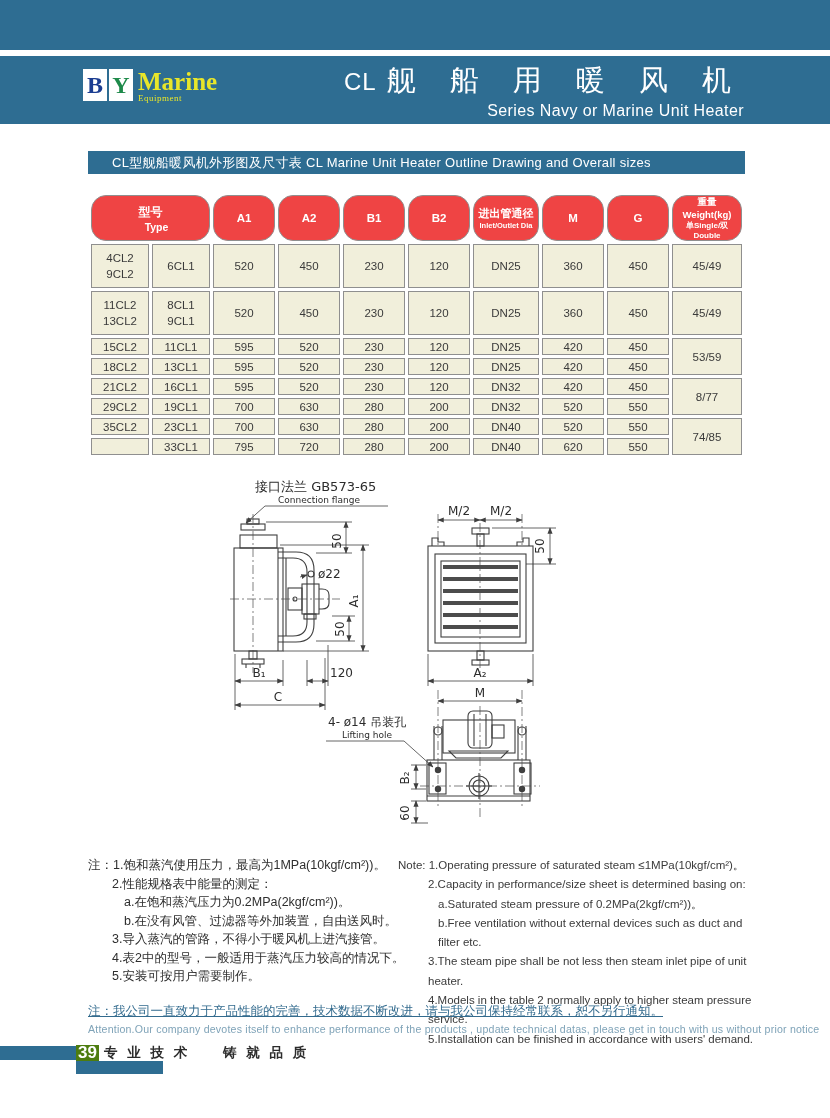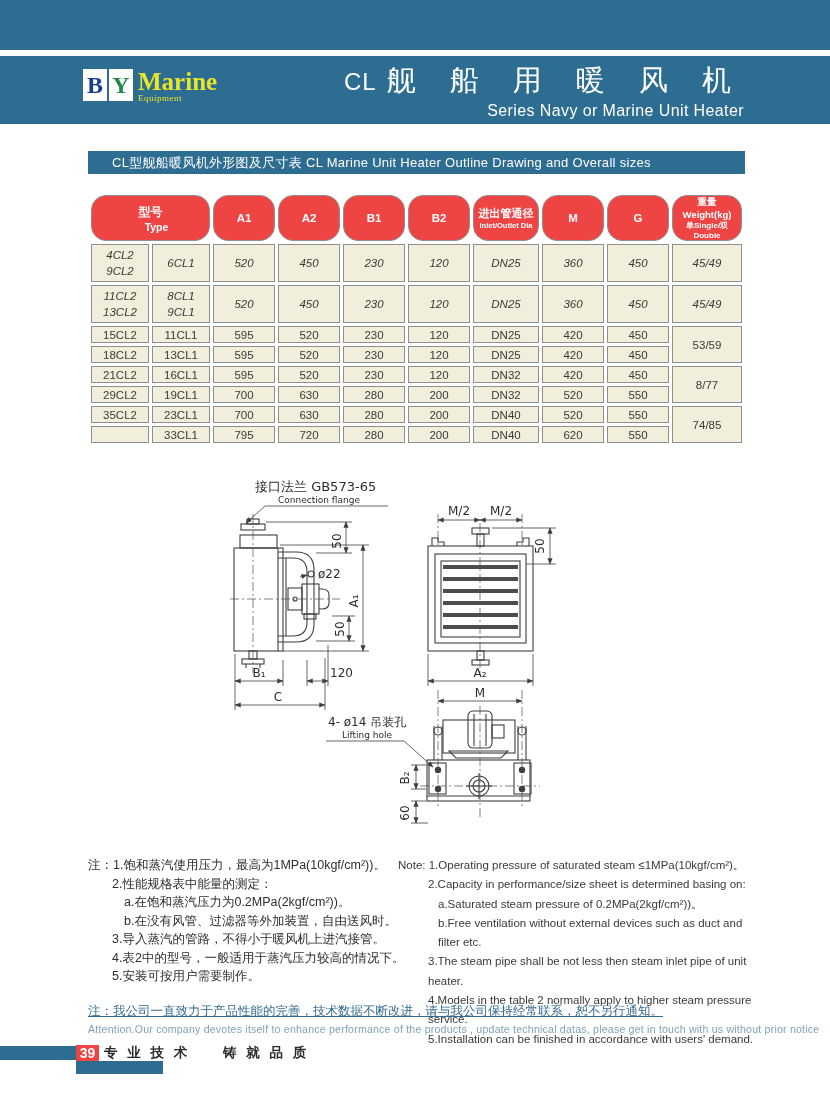--- a/index.html
+++ b/index.html
@@ -36,21 +36,21 @@
     white-space:nowrap; letter-spacing:0.3px; }
 
   
   table.spec { position:absolute; left:88px; top:192px; border-collapse:separate;
     border-spacing:3px; table-layout:fixed; }
   table.spec th, table.spec td { border:1px solid #8f8f8f; text-align:center;
     vertical-align:middle; font-size:11.5px; color:#3a3a3a; background:#f1efdb;
     padding:0 1px; }
   table.spec th { background:#ef4444; color:#ffffff; font-weight:bold;border-radius:15px; }
   tr.thead { height:38px; }
-  tr.r-tall { height:38px;font-style:italic; }
+  tr.r-tall { height:44px; }
   tr.r-thin { height:17px; }
   .h-main { font-size:12px; }
   .h-sub  { font-size:10.5px;margin-left:12px; }
   .h-cnsm { font-size:11px; }
   .h-enxs { font-size:7.5px; }
   .h-wcn  { font-size:9.5px; }
   .h-wsub { font-size:8px; }
   .two-line div { line-height:16px; }
 
   
@@ -72,22 +72,22 @@
   
   .attention { left:88px; top:1003px; width:690px; }
   .attention-cn { font-size:12.5px; color:#336b8e; text-decoration:underline;
     white-space:nowrap; }
   .attention-en { font-size:10.6px; color:#7fa3b8; margin-top:3px;
     white-space:nowrap; letter-spacing:0.2px; }
 
   
   .footer-bar1 { left:0; top:1046px; width:76px; height:14px; background:#2e6d92; }
   .footer-bar2 { left:76px; top:1061px; width:87px; height:13px; background:#2e6d92; }
-  .page-badge { left:76px; top:1045px; width:23px; height:16px; background:#ef4444;
-    color:#ffffff; font-size:14px; font-weight:bold; text-align:center;
+  .page-badge { left:76px; top:1045px; width:23px; height:16px; background:#4d7c0f;
+    color:#ffffff; font-size:17px; font-weight:bold; text-align:center;
     line-height:16px; }
   .slogan { left:104px; top:1044px; font-size:13.5px; font-weight:bold;
     color:#2c2c2c; letter-spacing:3px; white-space:nowrap; }
   .slogan .s1 { margin-right:26px; }
 </style>
 </head>
 <body>
 
 <div class="abs top-strip"></div>
 <div class="abs banner">

